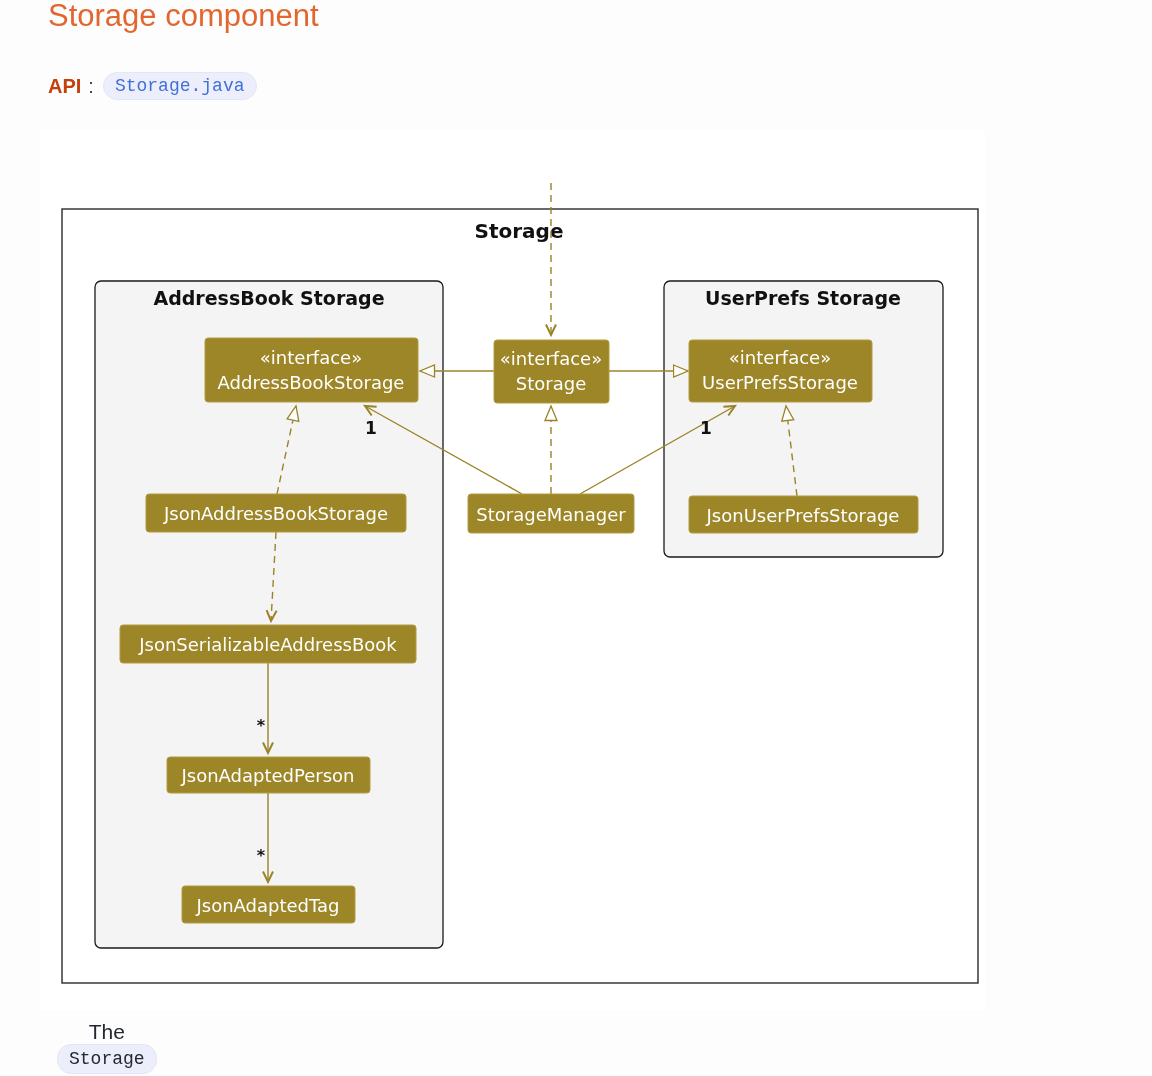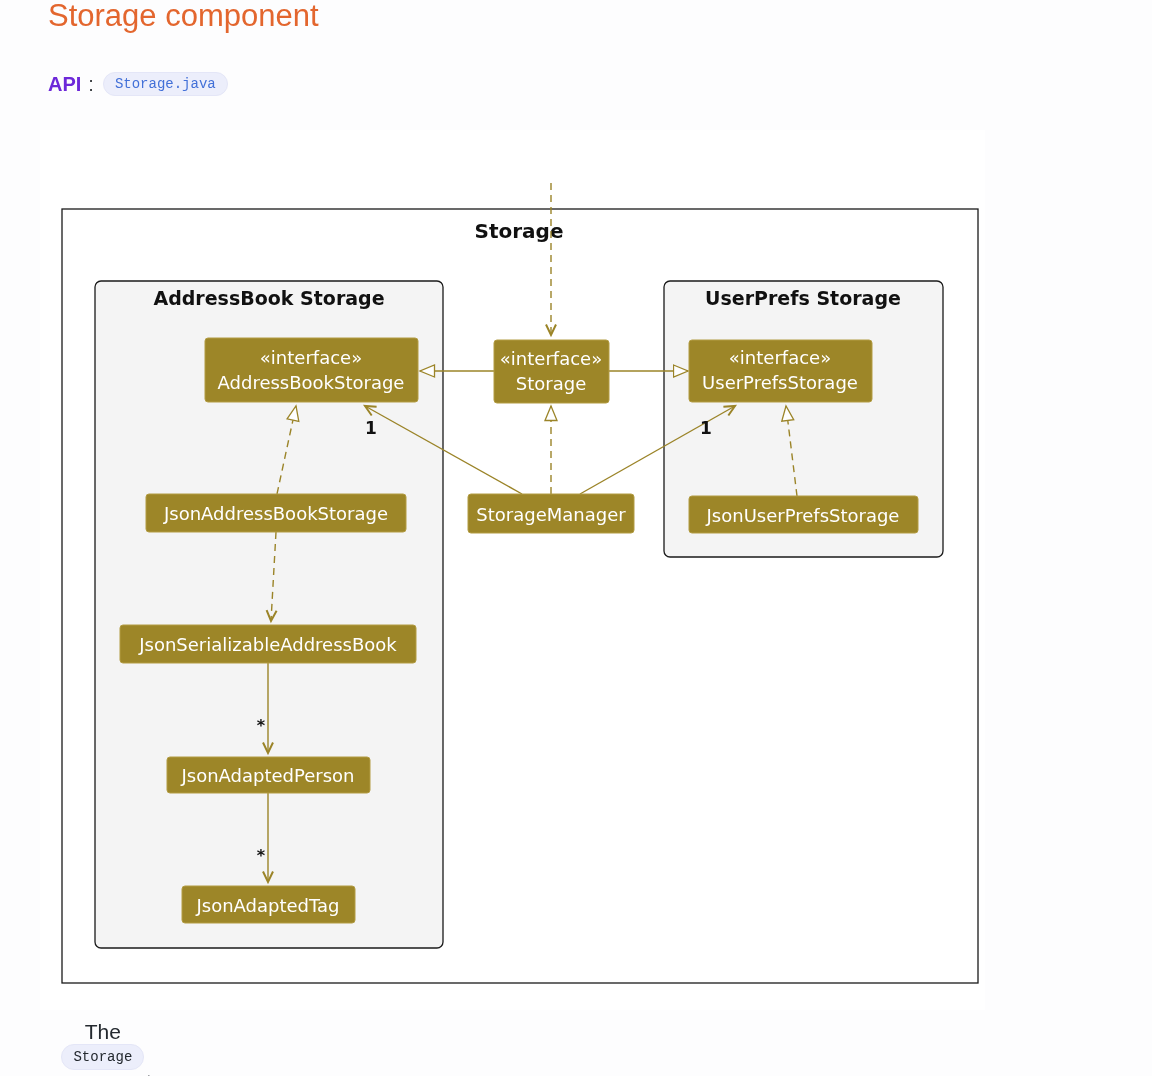--- a/index.html
+++ b/index.html
@@ -9,25 +9,25 @@
     font-family:"Liberation Sans",sans-serif;
   }
   .page-title{
     position:absolute;left:48px;top:-6px;margin:0;
     font-size:31px;font-weight:400;color:#e3662e;line-height:44px;
   }
   .api-row{
     position:absolute;left:48px;top:72px;
     display:flex;align-items:center;font-size:20px;
   }
-  .api-label{font-weight:700;color:#6d28d9;}
+  .api-label{font-weight:700;color:#c2410c;}
   .api-colon{margin:0 9px 0 7px;color:#3c4043;}
   .chip{
     font-family:"Liberation Mono","DejaVu Sans Mono",monospace;
-    font-size:14px;background:#eceefb;border-radius:14px;
+    font-size:18px;background:#eceefb;border-radius:14px;
     padding:3px 11px;border:1px solid #e4e6f7;
   }
   .chip-link{color:#4270d8;text-decoration:none;cursor:pointer;}
   .diagram-block{
     position:absolute;left:40px;top:130px;width:945px;height:880px;
     background:#ffffff;
   }
   .footer-row{
     position:absolute;left:48px;top:1020px;
     display:flex;align-items:center;font-size:21px;color:#24292f;flex-direction:column;

